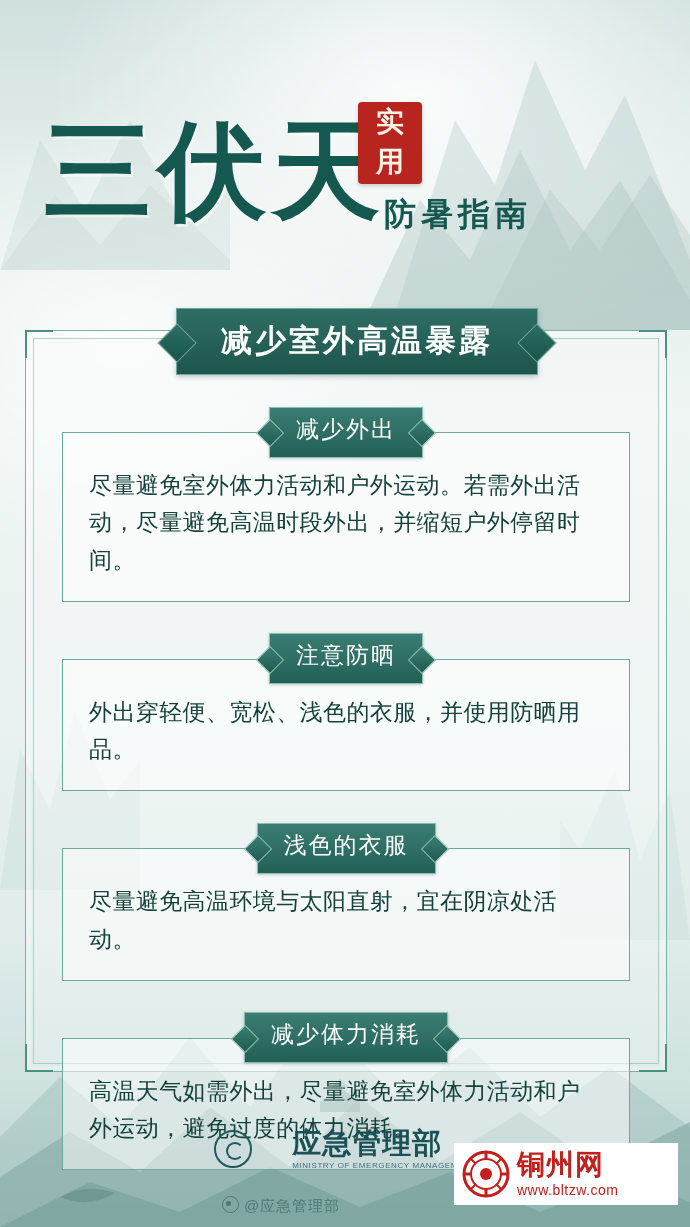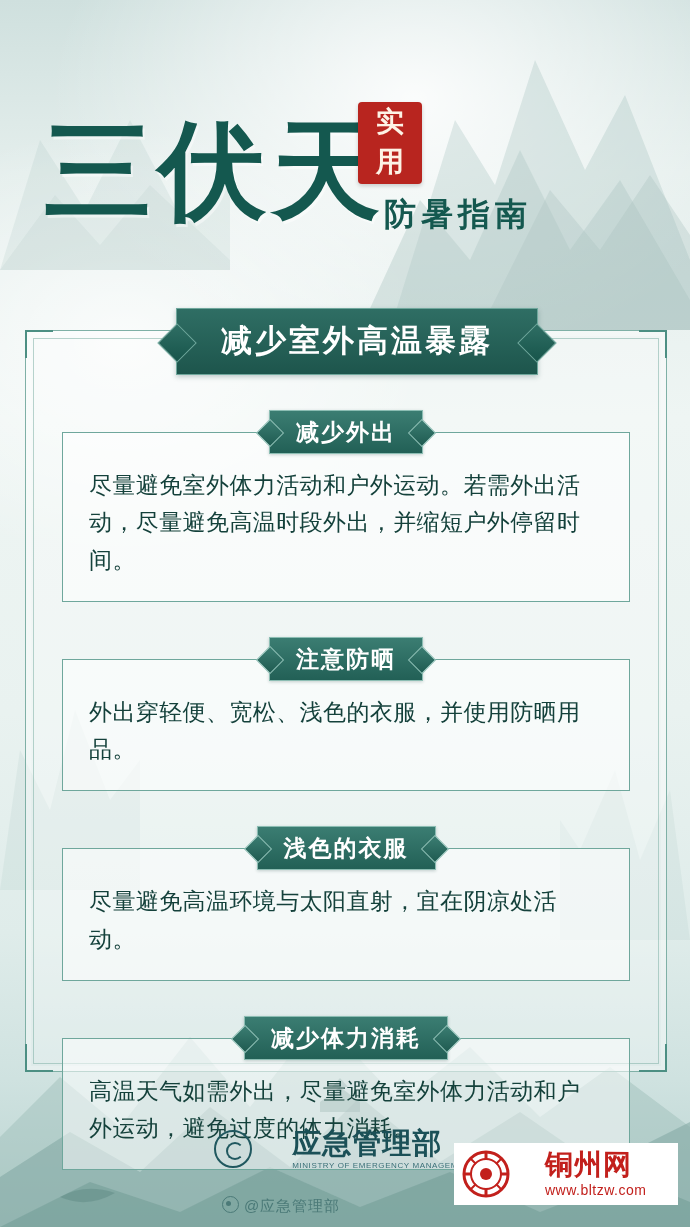--- a/index.html
+++ b/index.html
@@ -186,23 +186,23 @@
     justify-content: center;
     align-items: center;
     height: 38px;
   }
   .card-head-box {
     position: relative;
     background: linear-gradient(180deg, #3b7d72 0%, #226056 100%);
     color: #ffffff;
     font-family: "DejaVu Serif", "Liberation Serif", serif;
     font-size: 23px;
-    font-weight: 700;
+    font-weight: 400;
     letter-spacing: 2px;
-    padding: 6px 26px 5px 26px;
+    padding: 6px 26px 12px 26px;
     border: 1px solid #8cbdb3;
     box-shadow: 0 1px 3px rgba(20,60,55,0.22);
     text-align: right;
   }
   .card-head-box::before, .card-head-box::after {
     content: "";
     position: absolute;
     top: 50%;
     margin-top: -9px;
     width: 18px;
@@ -325,21 +325,20 @@
     position: absolute;
     right: 12px;
     bottom: 22px;
     width: 224px;
     height: 62px;
     background: #ffffff;
     display: flex;
     align-items: center;
     padding-left: 8px;
     box-sizing: border-box;
-    gap: 28px;
   }
   .wm-seal {
     width: 48px;
     height: 48px;
     flex: none;
     position: relative;
   }
   .wm-text {
     margin-left: 7px;
     display: flex;

